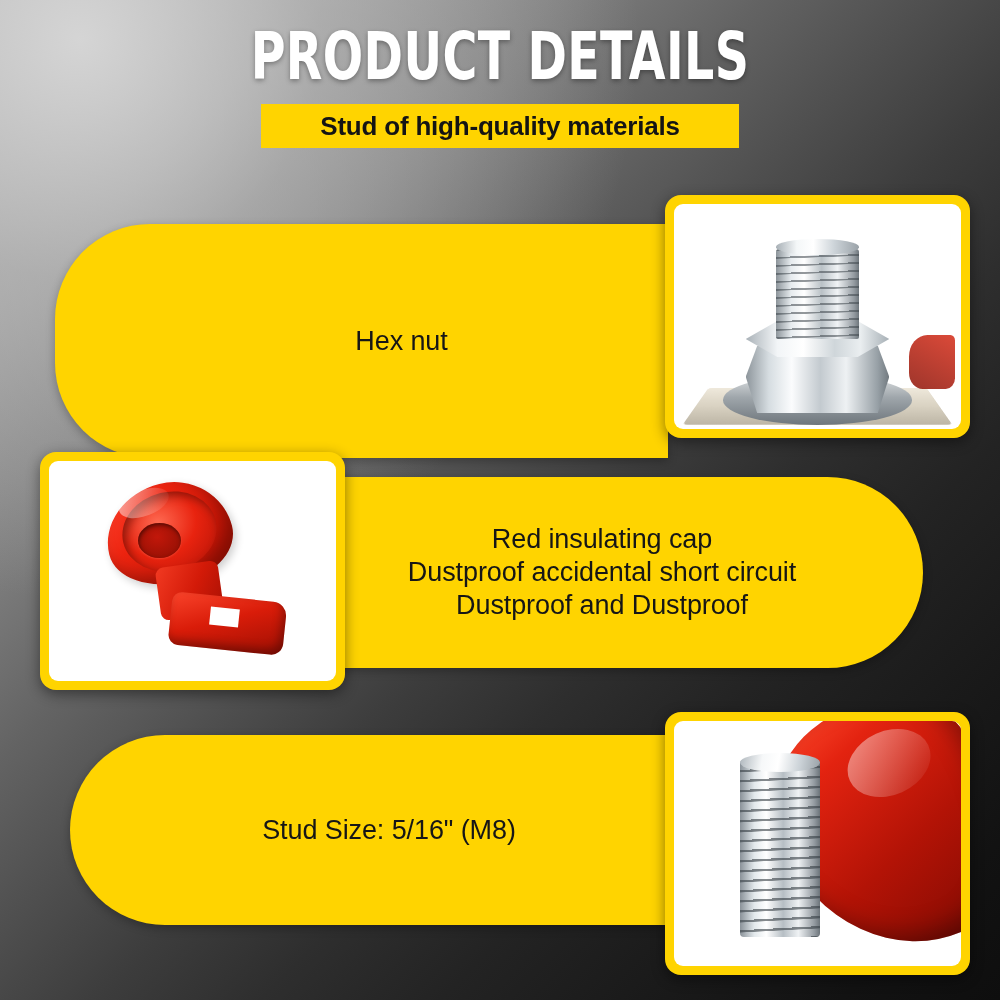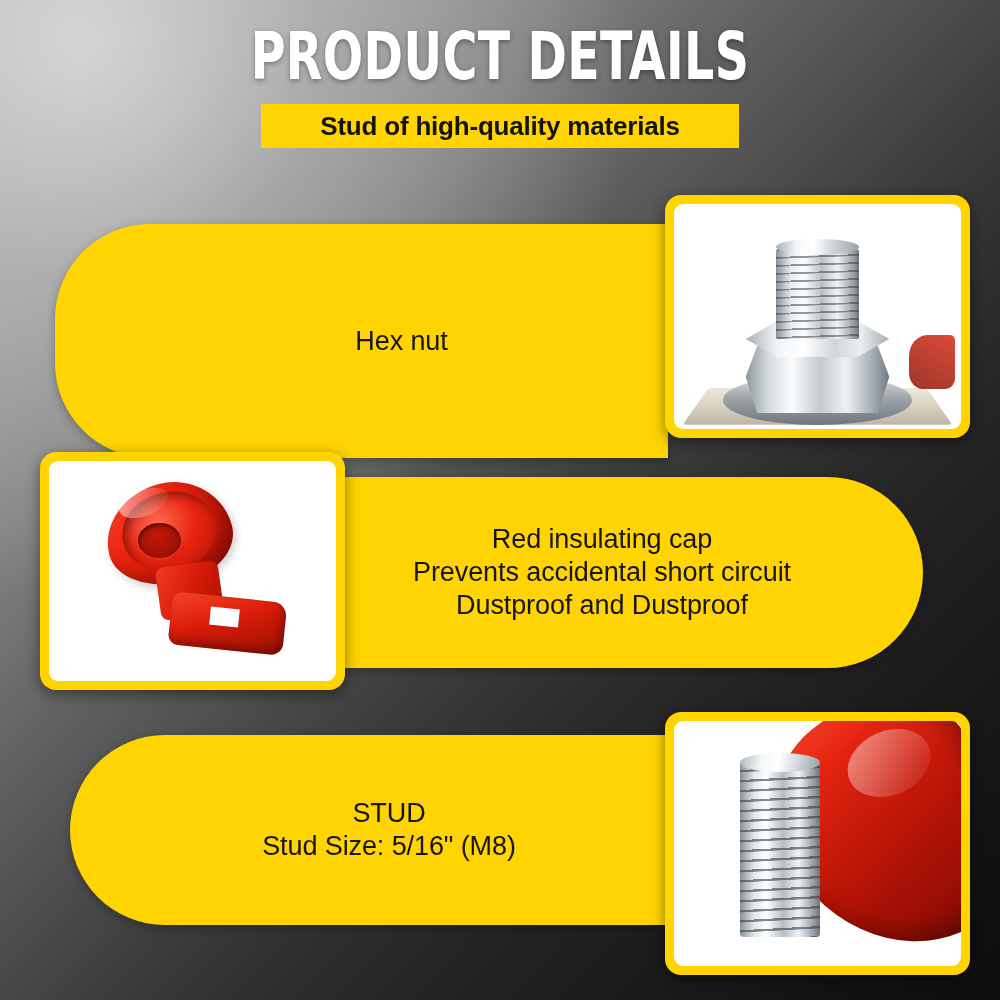--- a/index.html
+++ b/index.html
@@ -207,40 +207,39 @@
       <div class="p1-hexbody"></div>
       <div class="p1-hextop"></div>
       <div class="p1-thread"></div>
       <div class="p1-threadcap"></div>
     </div>
   </div>
 
   <div class="pill" id="pill2">
     <div class="lines">
       <div>Red insulating cap</div>
-      <div>Prevents accidental short circuit</div>
+      <div>Dustproof accidental short circuit</div>
       <div>Dustproof and Dustproof</div>
     </div>
   </div>
 
   <div class="card" id="card2">
     <div class="photo">
       <div class="p2-dome"></div>
       <div class="p2-bowl"></div>
       <div class="p2-hole"></div>
       <div class="p2-neck"></div>
       <div class="p2-tab"></div>
       <div class="p2-tabnotch"></div>
       <div class="p2-gloss"></div>
     </div>
   </div>
 
   <div class="pill" id="pill3">
     <div class="lines">
-      <div>STUD</div>
       <div>Stud Size: 5/16" (M8)</div>
     </div>
   </div>
 
   <div class="card" id="card3">
     <div class="photo">
       <div class="p3-cap"></div>
       <div class="p3-capgloss"></div>
       <div class="p3-washer2"></div>
       <div class="p3-stud"></div>

